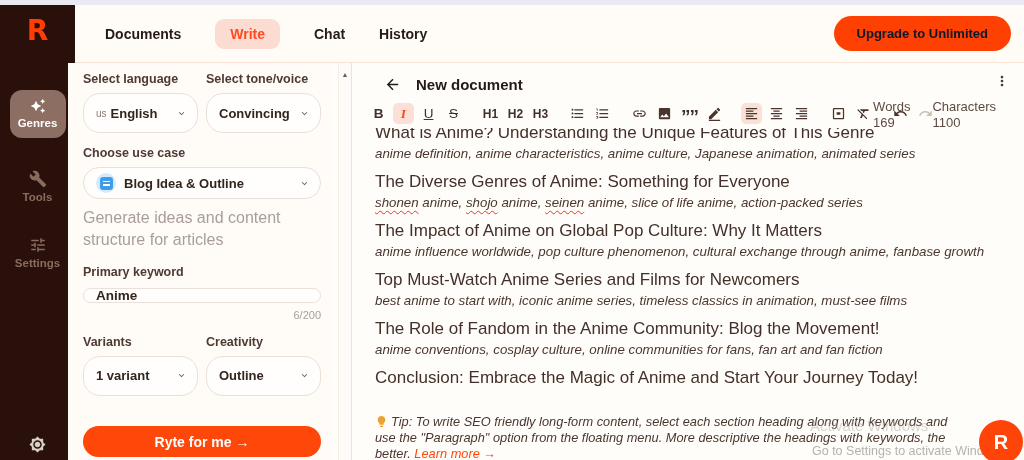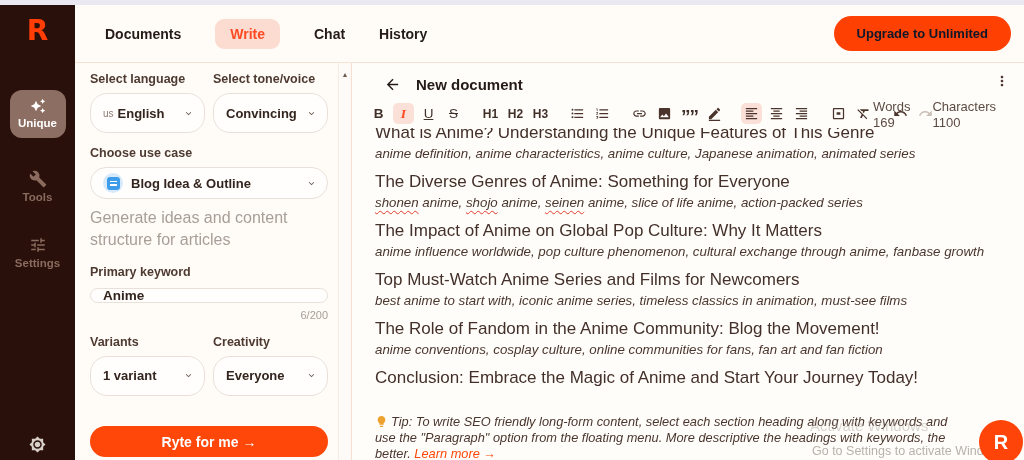--- a/index.html
+++ b/index.html
@@ -21,21 +21,21 @@
   .sun-wrap svg { width:17px; height:17px; fill:#d8cfc9; }
 
   
   .topbar { position:absolute; left:75px; top:5px; width:949px; height:58px; background:#fffcf8; border-bottom:1px solid #f7e2d4; display:flex; align-items:center; }
   .nav-item { font-size:14px; font-weight:700; color:#241a16; margin-left:34px; cursor:pointer; }
   .nav-item:first-child { margin-left:30px; }
   .nav-pill { background:#fcdcd0; color:#fe4a23; border-radius:9px; padding:7px 15px; }
   .upgrade-btn { margin-left:auto; margin-right:13px; background:#fe4103; color:#0f172a; font-size:13px; font-weight:700; border:none; border-radius:21px; padding:10px 23px; cursor:pointer; }
 
   
-  .panel { position:absolute; left:75px; top:63px; width:263px; height:397px; background:#fffcf8; padding:9px 10px 0 15px; }
+  .panel { position:absolute; left:68px; top:63px; width:263px; height:397px; background:#fffcf8; padding:9px 10px 0 15px; }
   .two-col { display:grid; grid-template-columns:115px 115px; column-gap:8px; }
   .flabel { font-size:12.5px; font-weight:700; color:#4e3a31; margin-bottom:7px; }
   .pill { height:40px; background:#fffefc; border:1.5px solid #e9e0d9; border-radius:17px; display:flex; align-items:center; padding:0 10px 0 12px; cursor:pointer; }
   .pill .val { font-size:13px; font-weight:700; color:#33241d; }
   .pill .pre { font-size:10px; color:#8a7a72; margin-right:4px; }
   .chev { margin-left:auto; width:11px; height:11px; fill:#6f5d54; flex:0 0 auto; }
   .usecase { height:32px; border-radius:18px; margin-top:2px; }
   .uc-icon { width:20px; height:20px; border-radius:50%; background:#d6eafc; display:flex; align-items:center; justify-content:center; margin-right:8px; flex:0 0 auto; }
   .uc-inner { width:13px; height:13px; background:#3f9ce9; border-radius:3px; display:flex; flex-direction:column; align-items:center; justify-content:center; gap:2px; }
   .uc-inner i { display:block; width:7px; height:1.5px; background:#fff; }
@@ -91,21 +91,21 @@
 
 <div class="top-strip"></div>
 
 <div class="sidebar">
   <div class="logo">R</div>
 
   <div class="side-btn active">
     <svg class="side-icon" viewBox="0 0 24 24">
         <path d="M19 9l1.25-2.75L23 5l-2.75-1.25L19 1l-1.25 2.75L15 5l2.75 1.25L19 9zm-7.5.5L9 4 6.5 9.5 1 12l5.5 2.5L9 20l2.5-5.5L17 12l-5.5-2.5zM19 15l-1.25 2.75L15 19l2.75 1.25L19 23l1.25-2.75L23 19l-2.75-1.25L19 15z"></path>
       </svg>
-    <span class="lbl">Unique</span>
+    <span class="lbl">Genres</span>
   </div>
 
   <div class="side-btn dim" style="margin-top:24px;">
     <svg class="side-icon" viewBox="0 0 24 24">
         <path d="M22.7 19l-9.1-9.1c.9-2.3.4-5-1.5-6.9-2-2-5-2.4-7.4-1.3L9 6 6 9 1.6 4.7C.4 7.1.9 10.1 2.9 12.1c1.9 1.9 4.6 2.4 6.9 1.5l9.1 9.1c.4.4 1 .4 1.4 0l2.3-2.3c.5-.4.5-1.1.1-1.4z"></path>
       </svg>
     <span class="lbl">Tools</span>
   </div>
 
   <div class="side-btn dim">
@@ -171,21 +171,21 @@
   <div class="two-col">
     <div class="flabel">Variants</div>
     <div class="flabel">Creativity</div>
     <div class="pill">
       <span class="val">1 variant</span>
       <svg class="chev" viewBox="0 0 24 24">
           <path d="M16.59 8.59L12 13.17 7.41 8.59 6 10l6 6 6-6z"></path>
         </svg>
     </div>
     <div class="pill">
-      <span class="val">Everyone</span>
+      <span class="val">Outline</span>
       <svg class="chev" viewBox="0 0 24 24">
           <path d="M16.59 8.59L12 13.17 7.41 8.59 6 10l6 6 6-6z"></path>
         </svg>
     </div>
   </div>
 
   <button class="cta"><span>Ryte for me</span> <span>→</span></button>
 </div>
 
 <div class="gutter"><span>▲</span></div>

